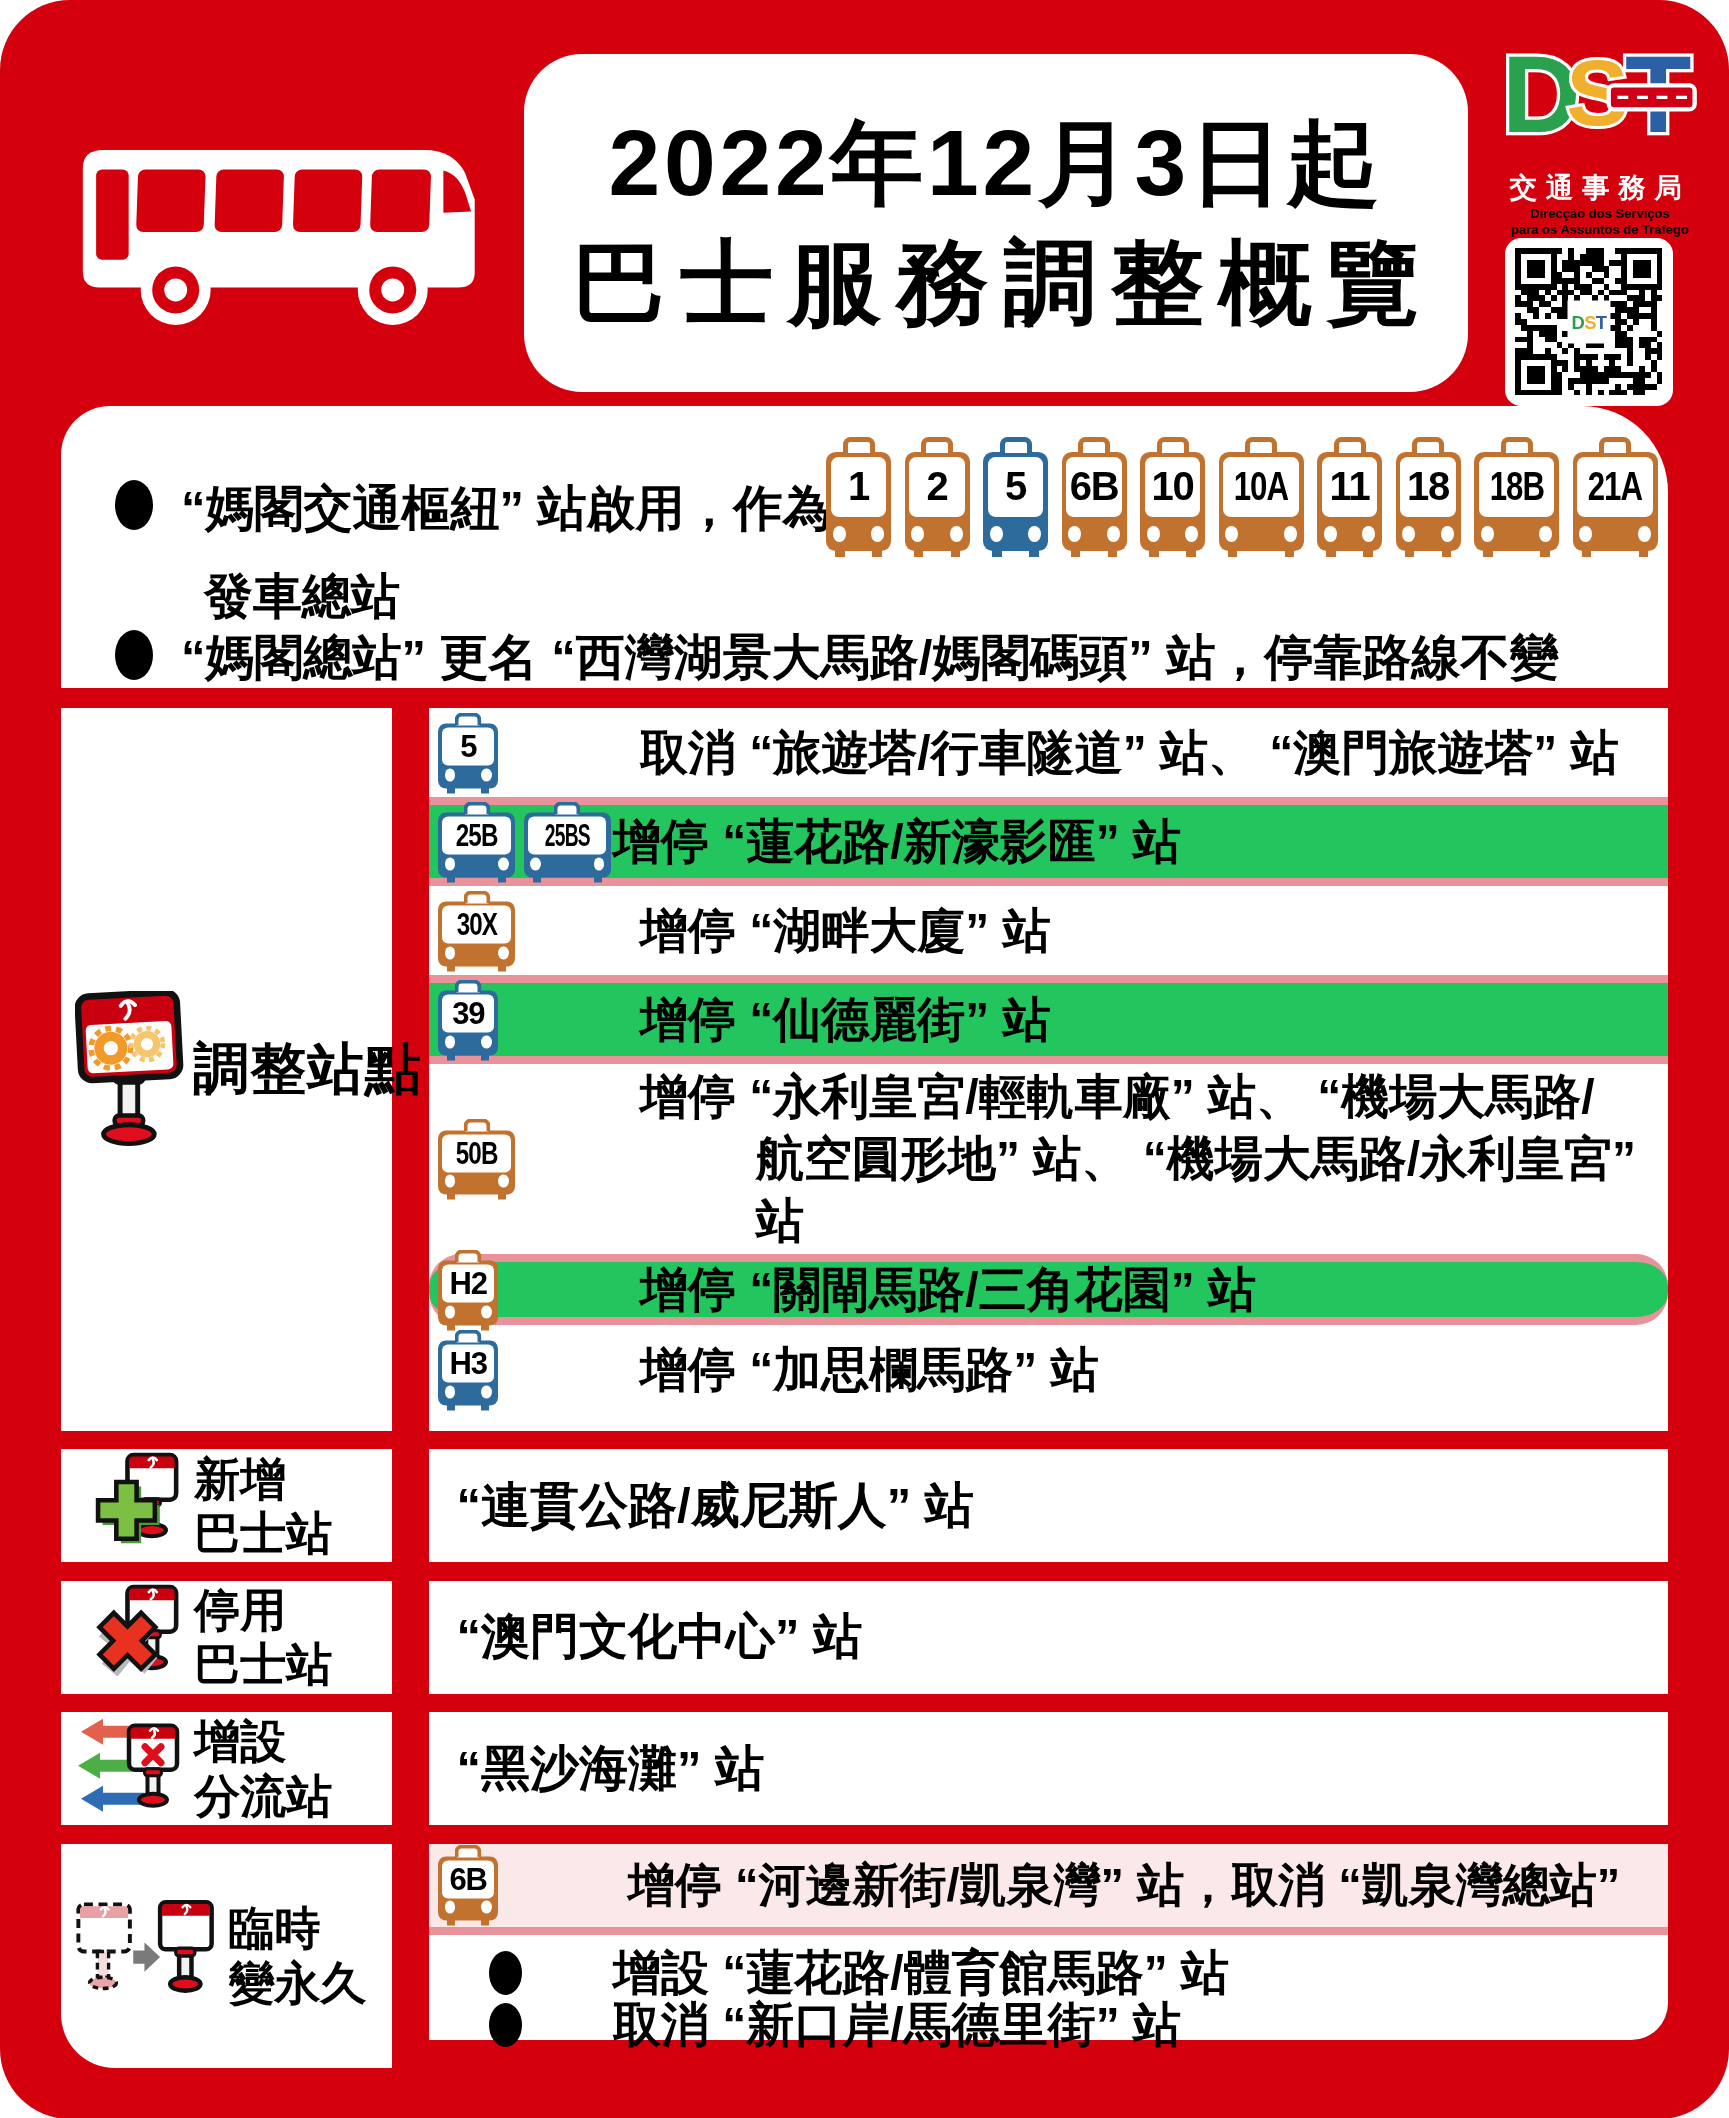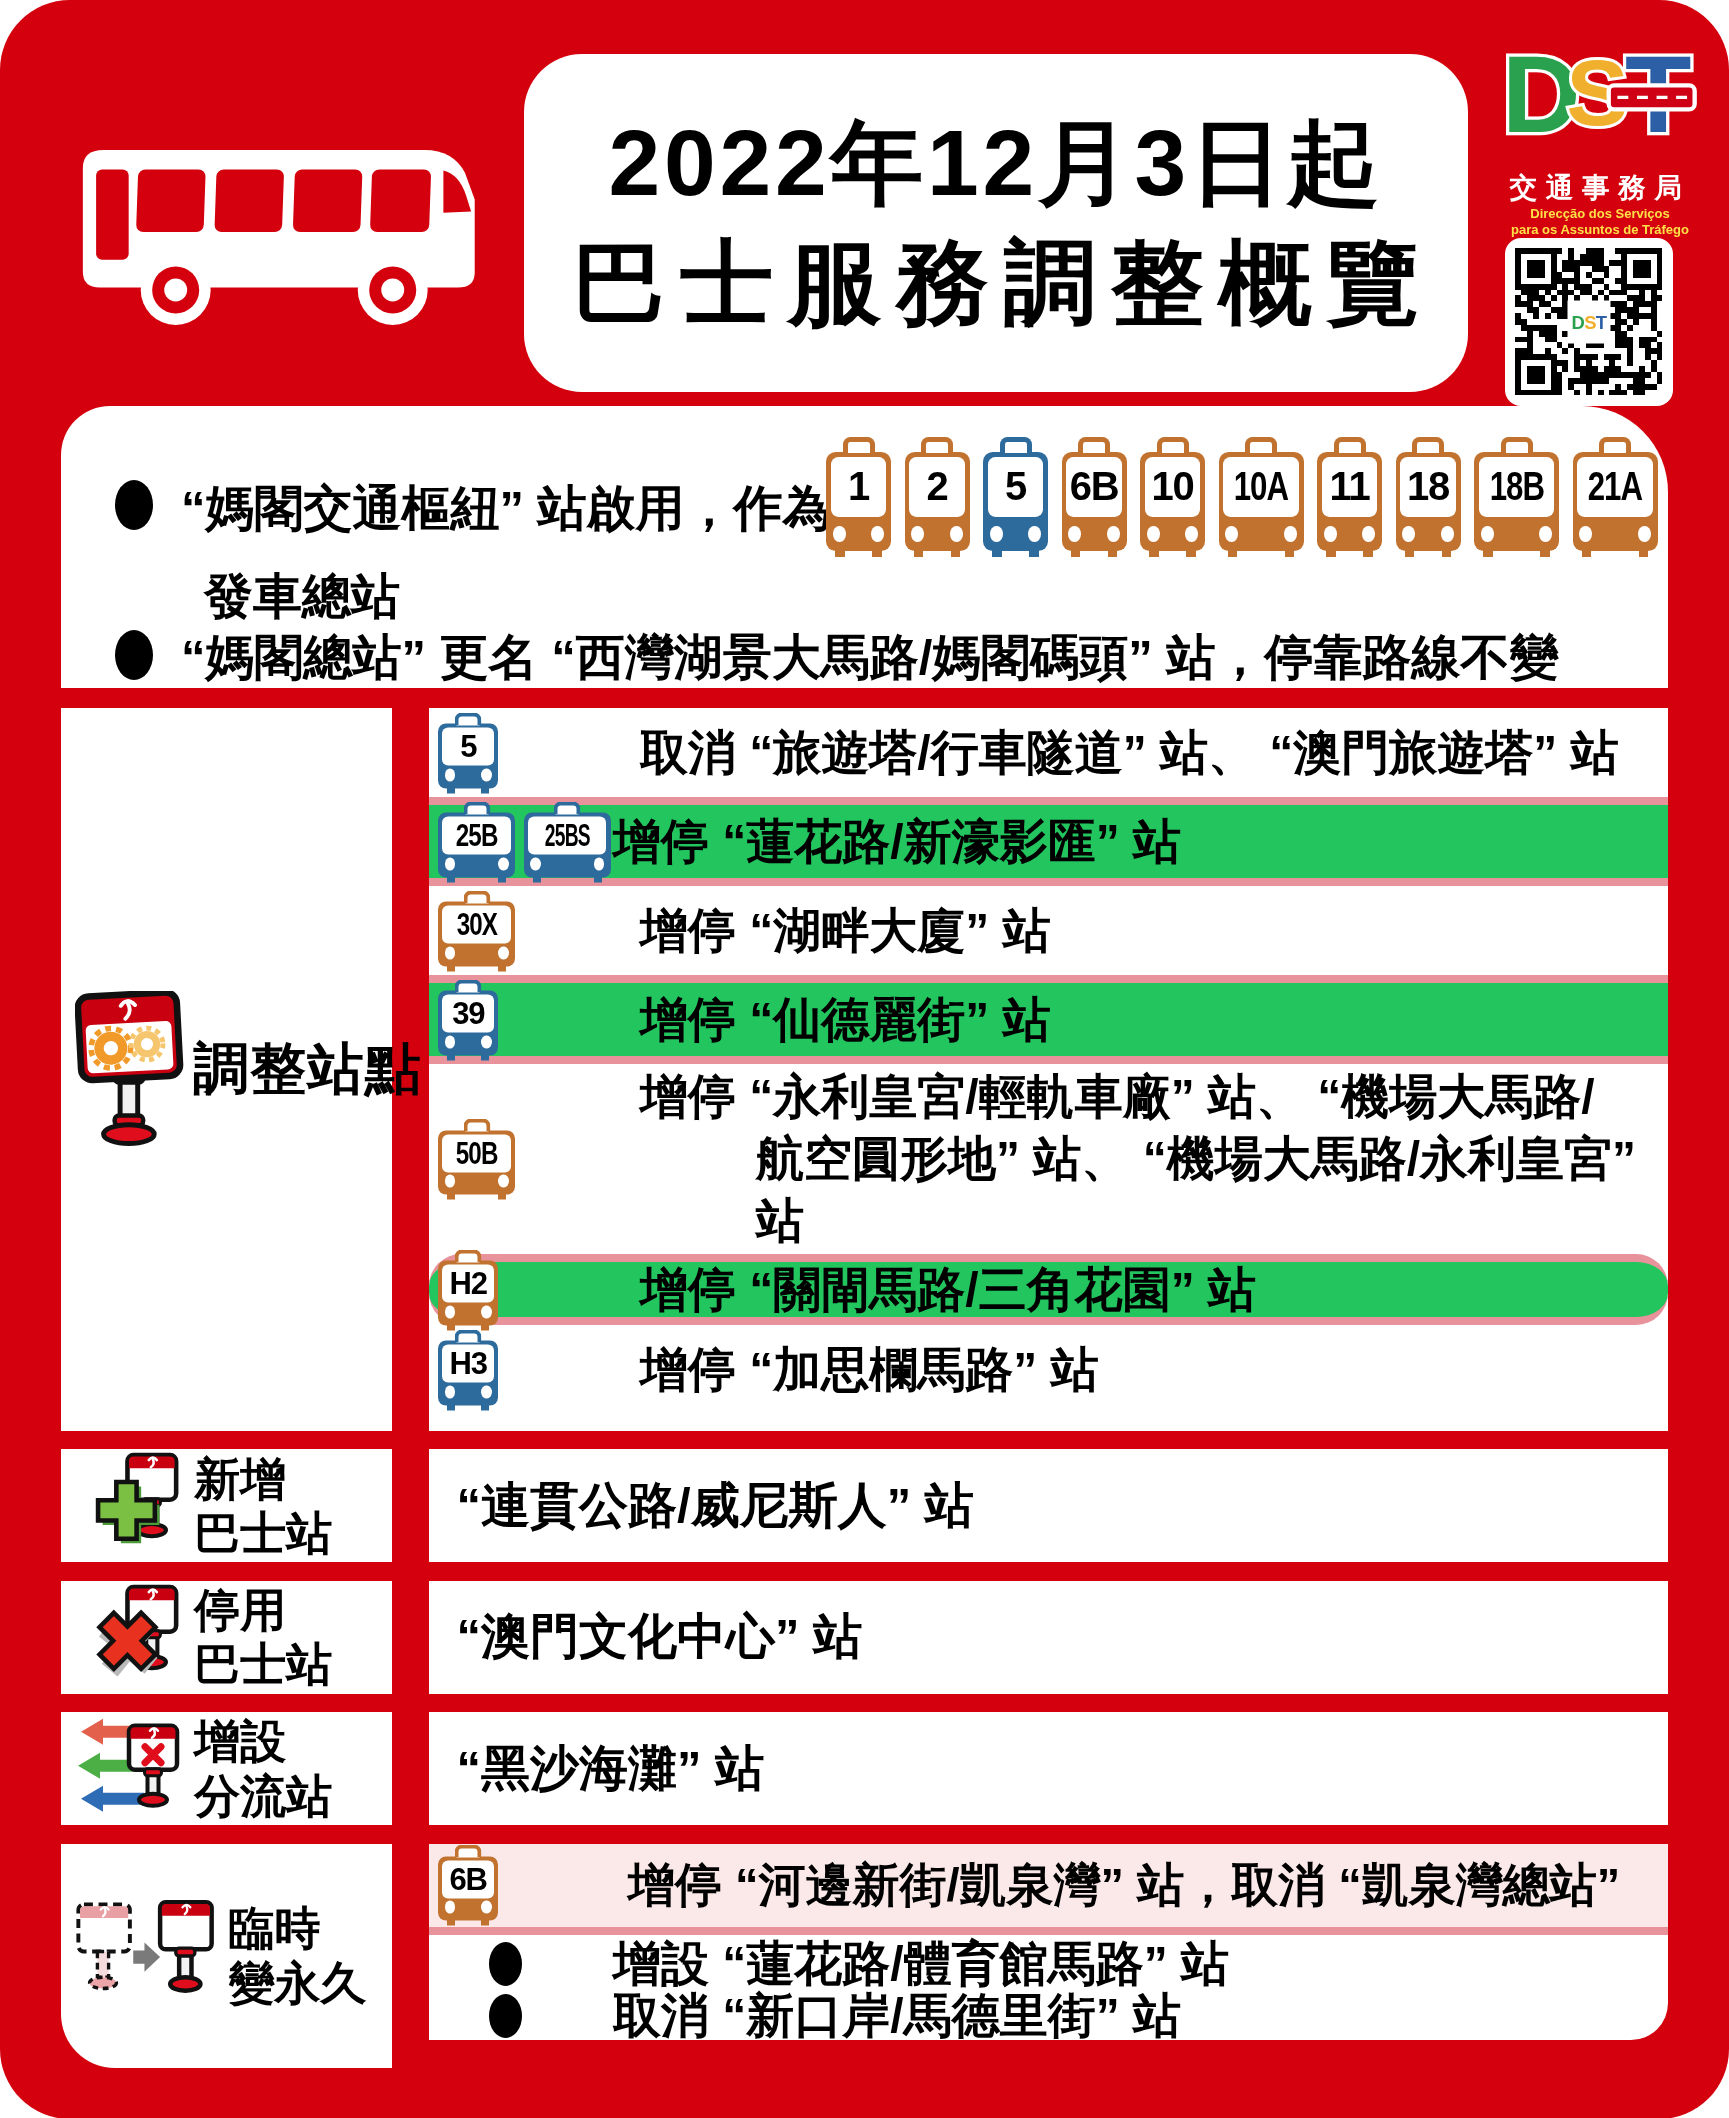--- a/index.html
+++ b/index.html
@@ -11,21 +11,21 @@
   
   .bus-logo{position:absolute;left:70px;top:132px;width:426px;height:211px;}
   .title-box{position:absolute;left:524px;top:54px;width:944px;height:338px;background:#fff;
              border-radius:58px;display:flex;flex-direction:column;align-items:center;justify-content:center;gap:17px;}
   .title-line{font-size:93px;font-weight:900;letter-spacing:3.7px;line-height:1.1;white-space:nowrap;}
   .title-line.sp{letter-spacing:14.7px;margin-right:-14.7px;}
 
   .logo-block{position:absolute;left:1476px;top:31px;width:248px;text-align:center;}
   .logo-block svg{width:202px;height:136px;}
   .logo-cn{color:#fff;font-size:27.6px;font-weight:900;letter-spacing:8.6px;margin-top:0px;}
-  .logo-pt{color:#fde047;font-size:13px;font-weight:700;line-height:1.22;}
+  .logo-pt{color:#000000;font-size:13px;font-weight:700;line-height:1.22;}
 
   .qr-box{position:absolute;left:1505px;top:238px;width:168px;height:168px;background:#fff;border-radius:16px;padding:10.4px;}
   .qr-grid{position:relative;width:147px;height:147px;display:grid;
            grid-template-columns:repeat(25,1fr);grid-template-rows:repeat(25,1fr);}
   .qr-grid .b{background:#000;}
   .qr-center{position:absolute;left:50%;top:50%;transform:translate(-50%,-50%);background:#fff;
              width:43px;height:43px;display:flex;align-items:center;justify-content:center;
              font-weight:900;font-size:18.4px;letter-spacing:-0.6px;}
   .qr-center .d{color:#2aa14e}.qr-center .s{color:#f0af2c}.qr-center .t{color:#2d5fa6}
 
@@ -90,21 +90,21 @@
   .sec-mid .rcell{height:113px;display:flex;align-items:center;}
   .icon-sm{width:105px;height:109px;margin-left:16px;flex:none;}
   .lab2{margin-left:12.3px;font-size:46px;font-weight:900;line-height:1.18;white-space:nowrap;}
   .stext{margin-left:27.6px;font-size:49px;font-weight:900;white-space:nowrap;}
 
   .s5 .lcell{height:224px;border-radius:0 0 0 54px;}
   .s5 .rcell{height:196px;border-radius:0 0 37px 0;}
   .icon-perm{width:154px;height:112px;margin-left:7.4px;flex:none;}
   .s5 .lab2{margin-left:6.1px;}
   .prow{position:relative;height:91px;background:#fbe9e9;border-bottom:8px solid #e8929b;}
-  .pbullets{padding-top:1px;}
+  .pbullets{padding-top:10px;}
   .pbullet{position:relative;height:49px;margin-top:3.7px;}
   .pbullet .dot2{position:absolute;left:60px;top:50%;transform:translateY(-50%);width:33px;height:44px;background:#000;border-radius:50%;}
   .pbullet .ptext{position:absolute;left:184px;top:50%;transform:translateY(-50%);font-size:48px;font-weight:900;white-space:nowrap;}
 </style>
 </head>
 <body>
 
 <div class="page">
   <div class="poster">
 

